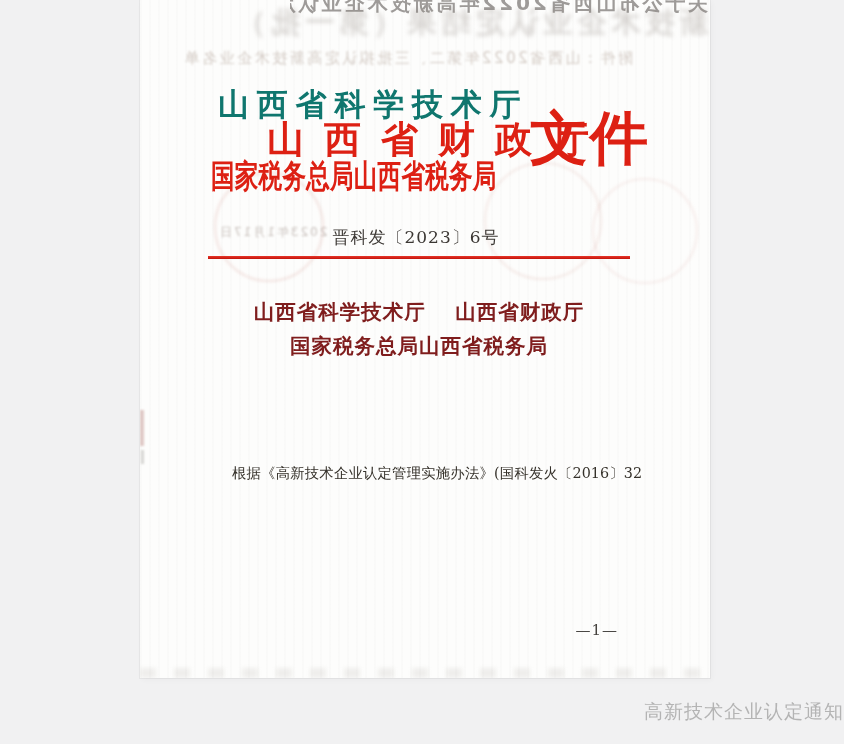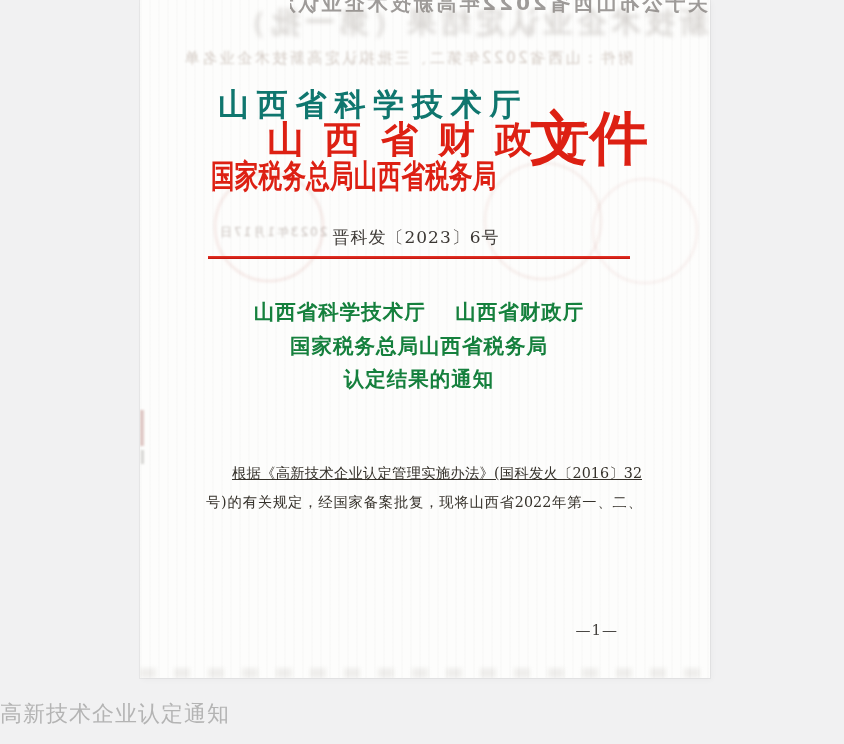--- a/index.html
+++ b/index.html
@@ -117,59 +117,59 @@
     background: linear-gradient(#e8362a, #c2130a);
   }
   
   .title-block {
     position: absolute;
     top: 296px; left: 0; width: 558px;
     text-align: center;
     font-weight: bold;
     font-size: 20.5px; line-height: 33.5px;
     letter-spacing: 1px;
-    color: #15803d;
+    color: #7f1d1d;
   }
   
   .body-block {
     position: absolute;
     top: 455px; left: 66px; width: 436px;
     font-family: "DejaVu Serif", serif;
     font-size: 14.3px; line-height: 28.5px;
     color: #35312a;
   }
   .body-line {
     text-align: justify;
     text-align-last: justify;
     height: 28.5px; overflow: hidden;
   }
   .body-line.short { text-align-last: left; }
-  .body-line.indent { text-indent: 26px; text-decoration: underline; }
+  .body-line.indent { text-indent: 26px; }
   .body-line.para-gap { margin-top: 4px; }
   
   .page-number {
     position: absolute;
     top: 621px; right: 92px;
     font-family: "DejaVu Serif", serif;
     font-size: 15px; letter-spacing: 1px;
     color: #45423e;
   }
   .page-foot-noise {
     position: absolute;
     left: 0; right: 0; bottom: 0; height: 10px;
     background: repeating-linear-gradient(90deg,
       rgba(158,152,146,0.14) 0 16px, rgba(0,0,0,0) 16px 34px);
     filter: blur(2px);
   }
   
   .caption {
     position: absolute;
     top: 699px; left: 0; width: 844px;
-    text-align: left;
-    font-size: 22px; letter-spacing: 1px;
+    text-align: right;
+    font-size: 19px; letter-spacing: 1px;
     color: #b4b4b4;
   }
 </style>
 </head>
 <body>
 
 <div id="canvas">
 
   <div class="scan-page">
 
@@ -190,26 +190,24 @@
       <div class="doc-mark" style="color:#dd2013">文件</div>
     </div>
 
     <div class="doc-number">晋科发〔2023〕6号</div>
 
     <div class="red-rule"></div>
 
     <div class="title-block">
       <div>山西省科学技术厅　 山西省财政厅</div>
       <div>国家税务总局山西省税务局</div>
-      <div>认定结果的通知</div>
     </div>
 
     <div class="body-block">
       <div class="body-line indent para-gap">根据《高新技术企业认定管理实施办法》(国科发火〔2016〕32</div>
-      <div class="body-line">号)的有关规定，经国家备案批复，现将山西省2022年第一、二、</div>
     </div>
 
     <div class="page-number">—1—</div>
 
     <div class="page-foot-noise"></div>
   </div>
 
   <div class="caption">高新技术企业认定通知</div>
 
 </div>

